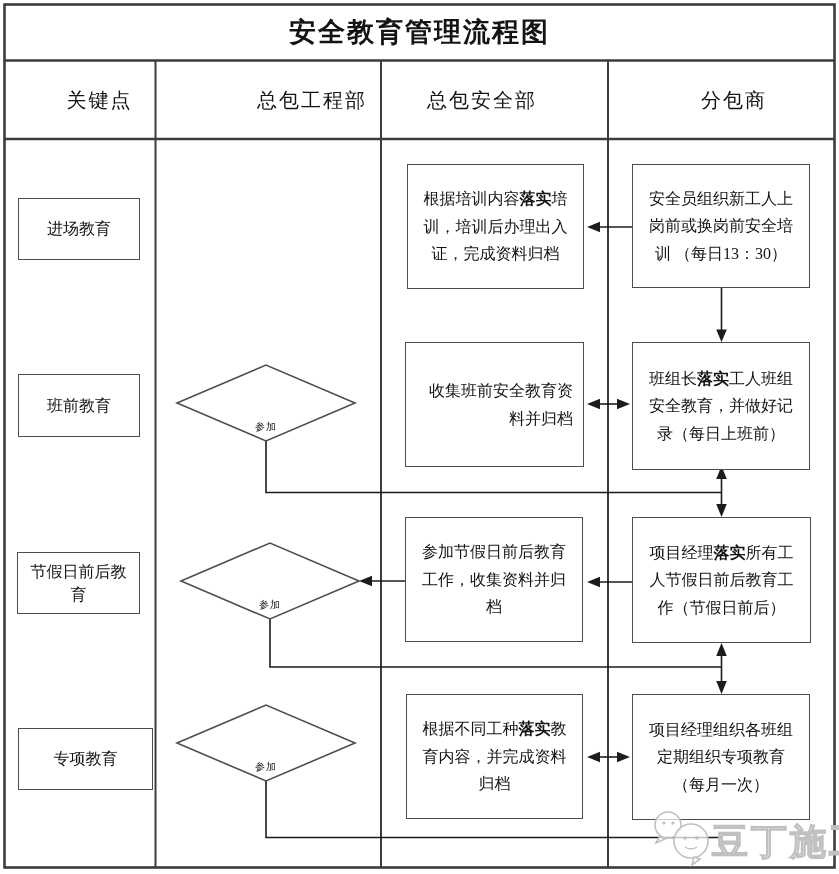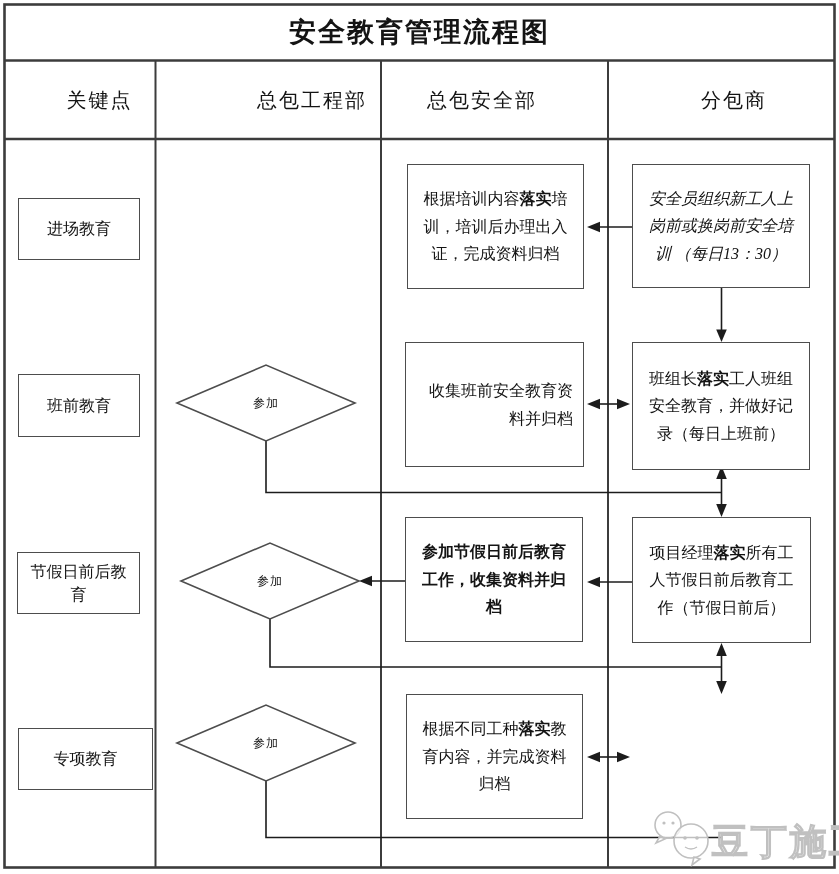--- a/index.html
+++ b/index.html
@@ -12,21 +12,21 @@
   .layer{position:absolute;left:0;top:0;pointer-events:none;}
   .grid-line{stroke:var(--grid,#3c3c3c);}
   .cl{stroke:var(--line,#1c1c1c);stroke-width:1.6;fill:none;}
   .ah{fill:var(--line,#1c1c1c);stroke:none;}
   .shape{fill:#ffffff;stroke:var(--box_border,#4d4d4d);stroke-width:1.6;}
   .abs{position:absolute;display:flex;align-items:center;justify-content:center;text-align:center;box-sizing:border-box;}
   .title{font-size:27px;font-weight:bold;letter-spacing:2px;}
   .hcell{font-size:20px;letter-spacing:2px;}
   .keybox{border:1.6px solid var(--box_border,#4d4d4d);background:#fff;font-size:16px;line-height:1.45;padding:8px 8px;}
   .procbox{border:1.6px solid var(--box_border,#4d4d4d);background:#fff;font-size:16px;line-height:1.72;padding:4px 10px;}
-  .dlabel{font-size:12px;letter-spacing:1px;}
+  .dlabel{font-size:10px;letter-spacing:1px;margin-top:24px;}
   .wm{position:absolute;left:636px;top:804px;width:206px;height:66px;pointer-events:none;}
   .wm-bubble{fill:rgba(255,255,255,0.72);stroke:var(--watermark,#c0c0c0);stroke-width:1.6;}
   .wm-dot{fill:var(--watermark,#c0c0c0);stroke:none;}
   .wm-text{fill:rgba(255,255,255,0.25);stroke:var(--watermark,#c0c0c0);stroke-width:1.2;
     font-family:"Liberation Serif","DejaVu Serif",serif;font-size:36px;font-weight:bold;letter-spacing:3px;}
 </style>
 </head>
 <body>
 
 <div class="page">
@@ -113,35 +113,38 @@
   <div class="abs keybox" style="left:18px;top:374px;width:122px;height:63px;">班前教育</div>
   <div class="abs keybox" style="left:17px;top:552px;width:123px;height:62px;">节假日前后教育</div>
   <div class="abs keybox" style="left:18px;top:728px;width:135px;height:62px;">专项教育</div>
 
   <div class="abs procbox" style="left:407px;top:164px;width:177px;height:125px;">
       <span><span>根据培训内容</span><span style="font-weight: bold;">落实</span><span>培训，培训后办理出入证，完成资料归档</span></span>
     </div>
   <div class="abs procbox" style="left:405px;top:342px;width:179px;height:125px;text-align:right;">
       <span><span>收集班前安全教育资料并归档</span></span>
     </div>
-  <div class="abs procbox" style="left:405px;top:517px;width:178px;height:125px;font-weight:bold;">
+  <div class="abs procbox" style="left:405px;top:517px;width:178px;height:125px;">
       <span><span>参加节假日前后教育工作，收集资料并归档</span></span>
     </div>
   <div class="abs procbox" style="left:406px;top:694px;width:177px;height:125px;align-items:center;">
       <span><span>根据不同工种</span><span style="font-weight: bold;">落实</span><span>教育内容，并完成资料归档</span></span>
     </div>
 
-  <div class="abs procbox" style="left:632px;top:164px;width:178px;height:124px;font-style:italic;">
+  <div class="abs procbox" style="left:632px;top:164px;width:178px;height:124px;">
       <span><span>安全员组织新工人上岗前或换岗前安全培训 （每日13：30）</span></span>
     </div>
   <div class="abs procbox" style="left:632px;top:342px;width:178px;height:128px;">
       <span><span>班组长</span><span style="font-weight: bold;">落实</span><span>工人班组安全教育，并做好记录（每日上班前）</span></span>
     </div>
   <div class="abs procbox" style="left:632px;top:517px;width:179px;height:126px;">
       <span><span>项目经理</span><span style="font-weight: bold;">落实</span><span>所有工人节假日前后教育工作（节假日前后）</span></span>
+    </div>
+  <div class="abs procbox" style="left:632px;top:694px;width:178px;height:126px;">
+      <span><span>项目经理组织各班组定期组织专项教育（每月一次）</span></span>
     </div>
 
   <div class="abs dlabel" style="left:216px;top:390px;width:100px;height:26px;">参加</div>
   <div class="abs dlabel" style="left:220px;top:568px;width:100px;height:26px;">参加</div>
   <div class="abs dlabel" style="left:216px;top:730px;width:100px;height:26px;">参加</div>
 
   <svg class="wm" viewBox="0 0 206 66">
     <g>
       <circle cx="32" cy="21" r="13" class="wm-bubble"></circle>
       <circle cx="28" cy="19" r="1.6" class="wm-dot"></circle>

